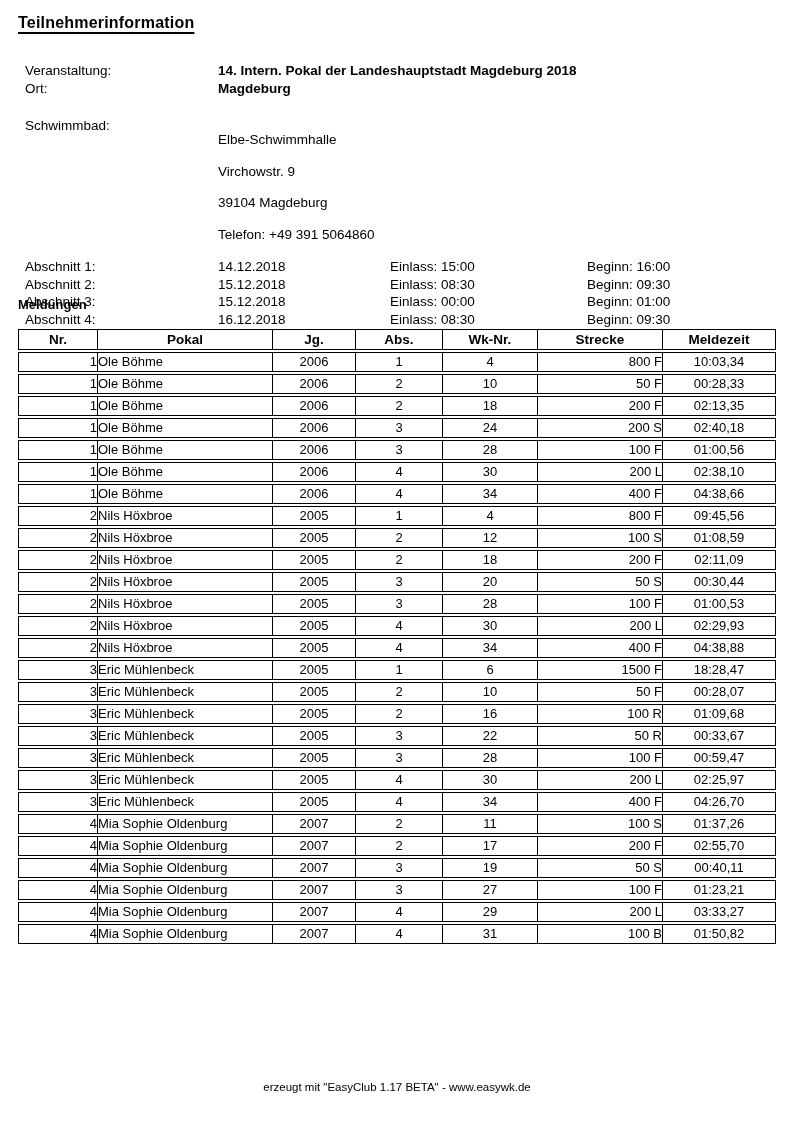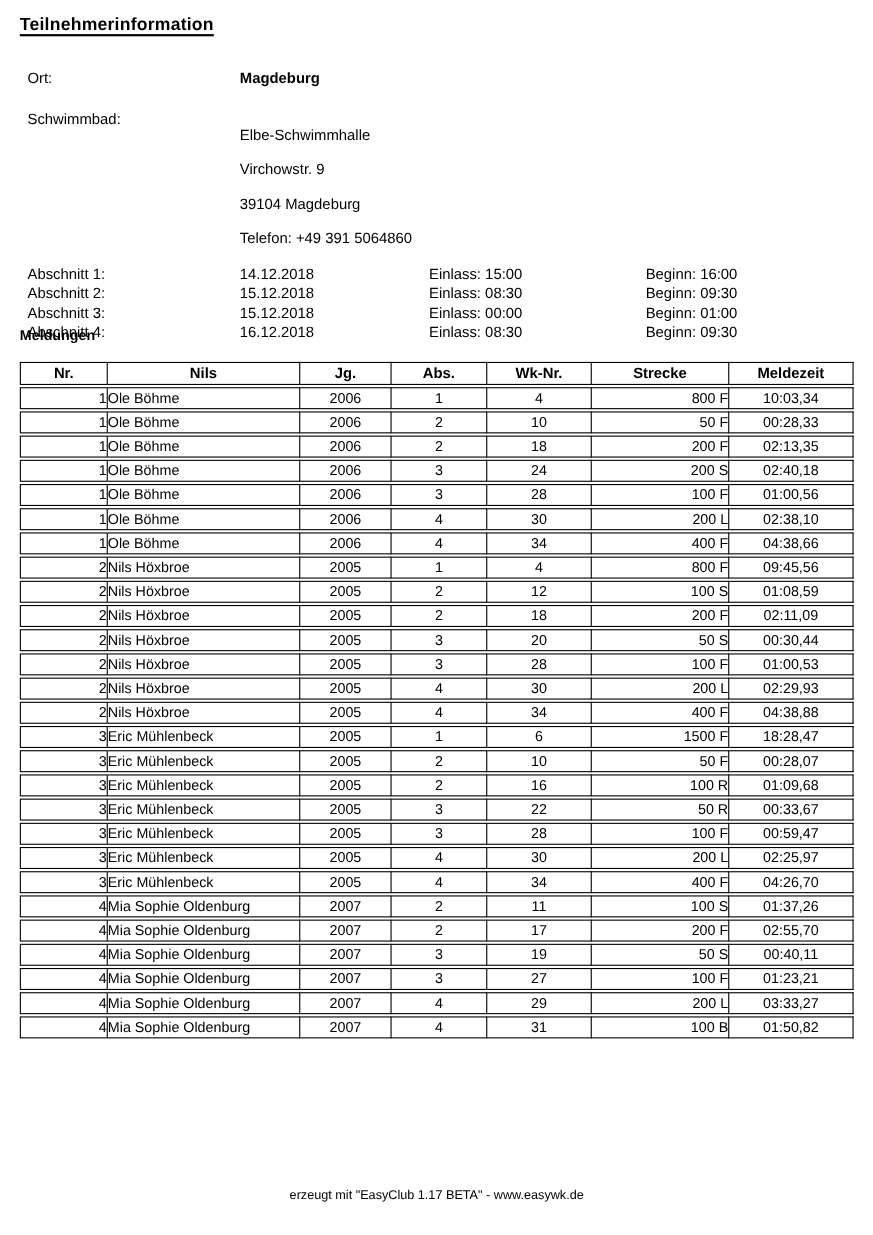--- a/index.html
+++ b/index.html
@@ -95,20 +95,24 @@
 </head>
 <body>
 
 <div class="page">
 
   <h1 class="title">Teilnehmerinformation</h1>
 
   <div class="info">
     <div>
         <div class="info-row">
+          <span class="label">Veranstaltung:</span>
+          <span class="value">14. Intern. Pokal der Landeshauptstadt Magdeburg 2018</span>
+        </div>
+        <div class="info-row">
           <span class="label">Ort:</span>
           <span class="value">Magdeburg</span>
         </div>
       </div>
 
     <div class="venue">
       <span>Schwimmbad:</span>
       <div class="venue-lines">
           <div>Elbe-Schwimmhalle</div>
           <div>Virchowstr. 9</div>
@@ -153,21 +157,21 @@
         <col style="width:175px">
         <col style="width:83px">
       <col style="width:87px">
         <col style="width:95px">
         <col style="width:125px">
       <col style="width:113px">
     </colgroup>
     <thead>
       <tr>
           <th class="al-center">Nr.</th>
-          <th class="al-center">Nils</th>
+          <th class="al-center">Pokal</th>
           <th class="al-center">Jg.</th>
           <th class="al-center">Abs.</th>
           <th class="al-center">Wk-Nr.</th>
           <th class="al-center">Strecke</th>
           <th class="al-center">Meldezeit</th>
         </tr>
     </thead>
     <tbody>
         <tr>
           <td class="al-right">1</td>

